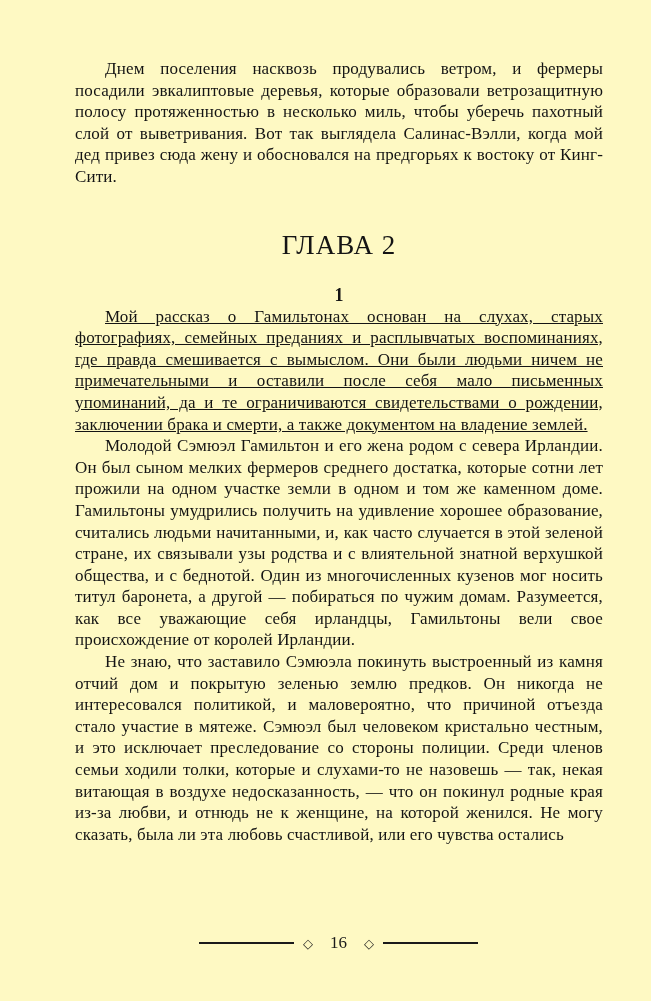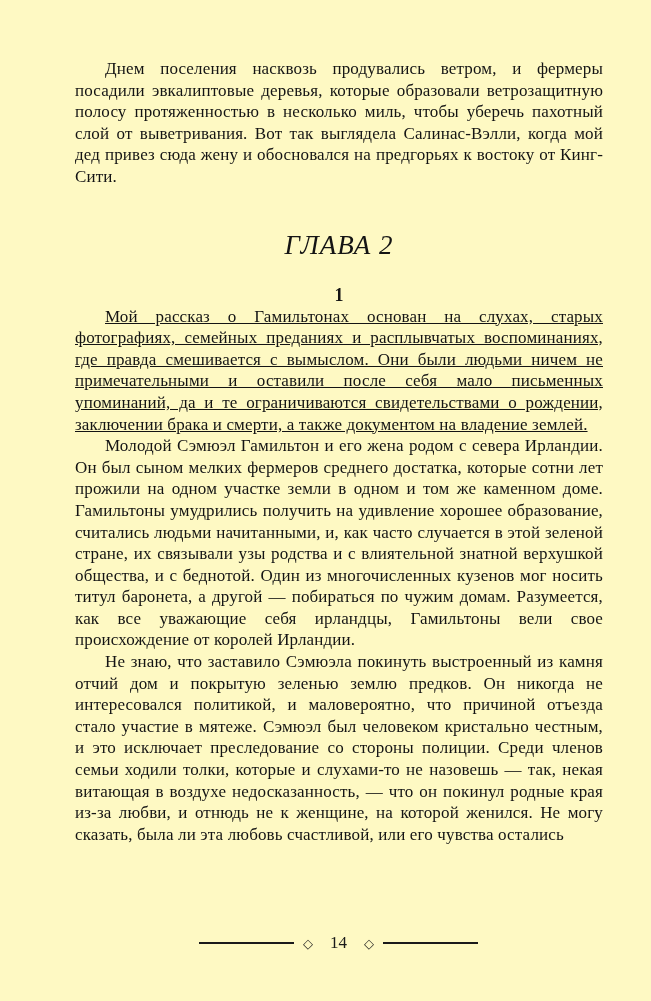--- a/index.html
+++ b/index.html
@@ -29,21 +29,20 @@
     line-height: 21.6px;
     text-align: justify;
     text-indent: 30px;
     letter-spacing: 0.15px;
     hyphens: auto;
     -webkit-hyphens: auto;
   }
   .chapter-title {
     margin-top: 42px;
     text-align: center;
-    font-style: italic;
     font-weight: normal;
     font-size: 27px;
     letter-spacing: 1px;
   }
   .section-number {
     margin-top: 24px;
     text-align: center;
     font-weight: bold;
     font-size: 18px;
   }
@@ -94,18 +93,18 @@
 
     <p class="body-par">Молодой Сэмюэл Гамильтон и его жена родом с севера Ирландии. Он был сыном мелких фермеров среднего достатка, которые сотни лет прожили на одном участке земли в одном и том же каменном доме. Гамильтоны умудрились получить на удивление хорошее образование, считались людьми начитанными, и, как часто случается в этой зеленой стране, их связывали узы родства и с влиятельной знатной верхушкой общества, и с беднотой. Один из многочисленных кузенов мог носить титул баронета, а другой — побираться по чужим домам. Разумеется, как все уважающие себя ирландцы, Гамильтоны вели свое происхождение от королей Ирландии.</p>
 
     <p class="body-par">Не знаю, что заставило Сэмюэла покинуть выстроенный из камня отчий дом и покрытую зеленью землю предков. Он никогда не интересовался политикой, и маловероятно, что причиной отъезда стало участие в мятеже. Сэмюэл был человеком кристально честным, и это исключает преследование со стороны полиции. Среди членов семьи ходили толки, которые и слухами-то не назовешь — так, некая витающая в воздухе недосказанность, — что он покинул родные края из-за любви, и отнюдь не к женщине, на которой женился. Не могу сказать, была ли эта любовь счастливой, или его чувства остались</p>
 
   </div>
 
   <div class="footer">
     <span class="rule"></span>
     <span class="diamond">◇</span>
-    <span class="page-number">14</span>
+    <span class="page-number">16</span>
     <span class="diamond">◇</span>
     <span class="rule"></span>
   </div>
 
 </div>
 
 </body></html>

